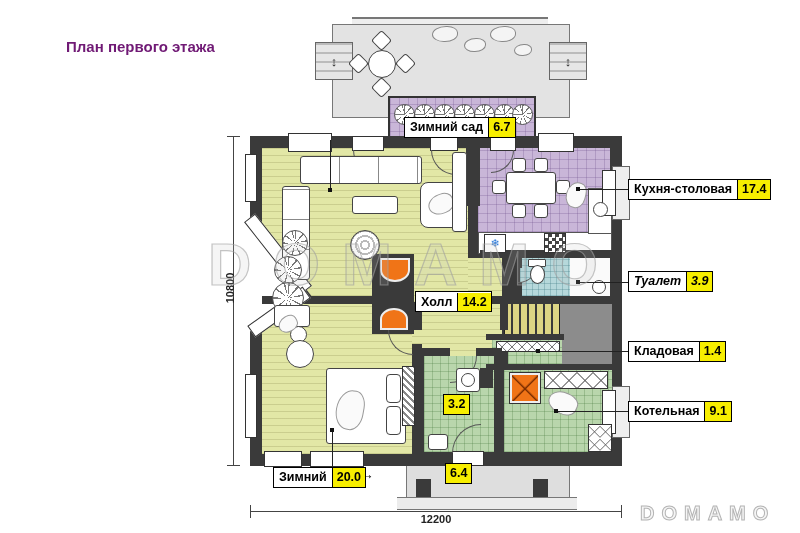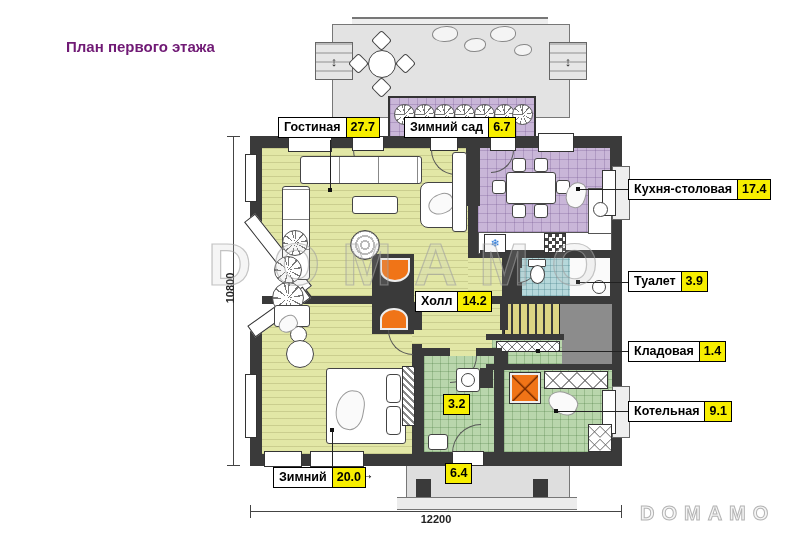--- a/index.html
+++ b/index.html
@@ -251,37 +251,33 @@
   <div class="dim" style="left:250px;top:505px;width:1px;height:13px;"></div>
   <div class="dim" style="left:621px;top:505px;width:1px;height:13px;"></div>
   <div class="dimtxt" style="left:406px;top:513px;width:60px;text-align:center;">12200</div>
   <div class="dimtxt" style="left:360px;top:466px;font-size:14px;font-weight:normal;">
     <span>↔</span>
   </div>
 
   <div class="wm wm-center">DOMAMO</div>
   <div class="wm wm-corner">DOMAMO</div>
 
-  <div class="rlabel" style="left:278px;top:117px;">
-    <span class="rname">Гостиная</span>
-      <span class="rarea">27.7</span>
-  </div>
   <div class="rlabel" style="left:404px;top:117px;">
     <span class="rname">Зимний сад</span>
       <span class="rarea">6.7</span>
   </div>
   <div class="rlabel" style="left:628px;top:179px;">
     <span class="rname">Кухня-столовая</span>
       <span class="rarea">17.4</span>
   </div>
-  <div class="rlabel" style="left:628px;top:271px;">
+  <div class="rlabel" style="left:628px;top:271px;font-style:italic;">
     <span class="rname">Туалет</span>
       <span class="rarea">3.9</span>
   </div>
-  <div class="rlabel" style="left:415px;top:291px;">
+  <div class="rlabel" style="left:415px;top:291px;align-items:center;">
     <span class="rname">Холл</span>
       <span class="rarea">14.2</span>
   </div>
   <div class="rlabel" style="left:628px;top:341px;">
     <span class="rname">Кладовая</span>
       <span class="rarea">1.4</span>
   </div>
   <div class="rlabel" style="left:628px;top:401px;">
     <span class="rname">Котельная</span>
       <span class="rarea">9.1</span>

